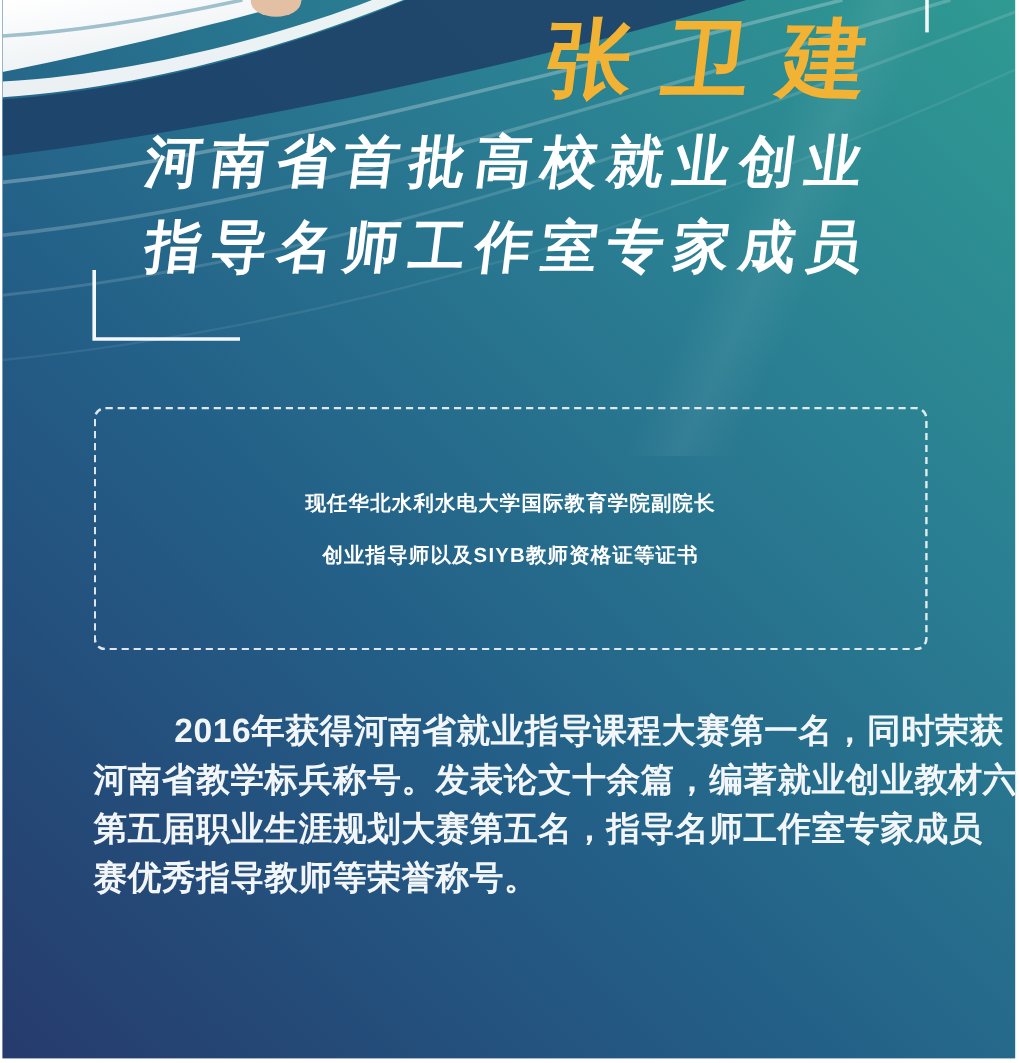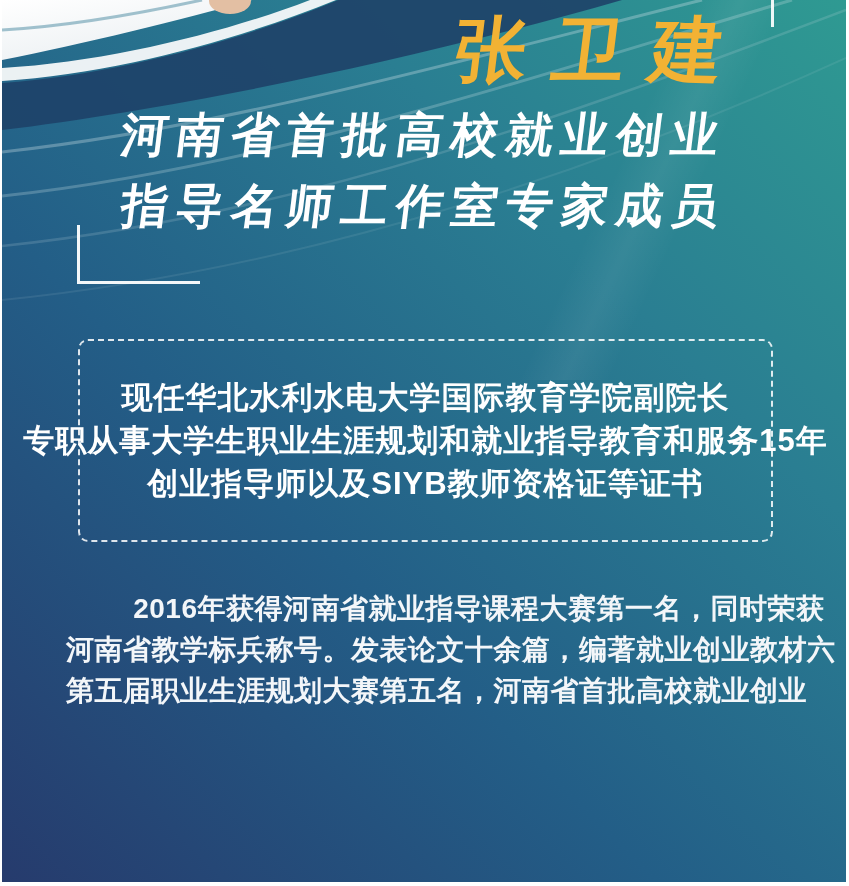--- a/index.html
+++ b/index.html
@@ -55,25 +55,25 @@
     border-bottom:3px solid rgba(255,255,255,0.95);
   }
   .info-box{
     position:absolute;left:76px;top:339px;width:695px;height:203px;
     box-sizing:border-box;
     border:2px dashed rgba(255,255,255,0.85);
     border-radius:10px;
     display:flex;flex-direction:column;justify-content:center;align-items:center;
   }
   .info-line{
-    font-size:31px;font-weight:bold;line-height:43px;
+    font-size:17px;font-weight:bold;line-height:43px;
     color:var(--text-white,#FFFFFF);letter-spacing:1px;white-space:nowrap;
   }
   .bio{
-    position:absolute;left:64px;top:588px;width:722px;
+    position:absolute;left:76px;top:588px;width:722px;
   }
   .bio-line{
     font-size:28px;font-weight:bold;line-height:41px;
     color:#F3F6F9;letter-spacing:0.5px;white-space:nowrap;
   }
   .bio-line.indent{text-indent:2.4em;}
 </style>
 </head>
 <body>
 
@@ -112,24 +112,24 @@
 
     <div class="title-wrap">
       <span class="title-line">河南省首批高校就业创业</span>
       <span class="title-line">指导名师工作室专家成员</span>
     </div>
 
     <div class="bracket"></div>
 
     <div class="info-box">
       <div class="info-line">现任华北水利水电大学国际教育学院副院长</div>
-      <div class="info-line">专职从事大学生职业生涯规划和就业指导教育和服务15年</div>
       <div class="info-line">创业指导师以及SIYB教师资格证等证书</div>
     </div>
 
     <div class="bio">
       <div class="bio-line indent">2016年获得河南省就业指导课程大赛第一名，同时荣获</div>
       <div class="bio-line">河南省教学标兵称号。发表论文十余篇，编著就业创业教材六</div>
-      <div class="bio-line">第五届职业生涯规划大赛第五名，河南省首批高校就业创业</div>
+      <div class="bio-line">第五届职业生涯规划大赛第五名，指导名师工作室专家成员</div>
+      <div class="bio-line">赛优秀指导教师等荣誉称号。</div>
     </div>
 
   </div>
 </div>
 
 </body></html>

